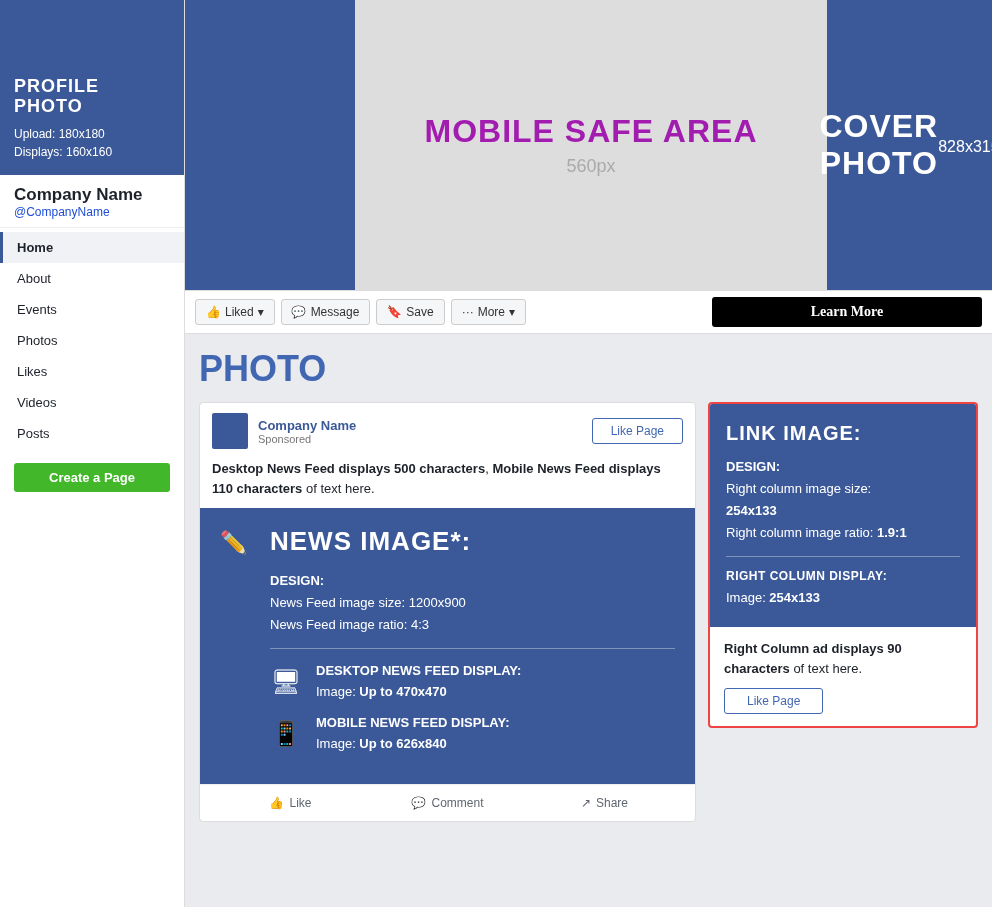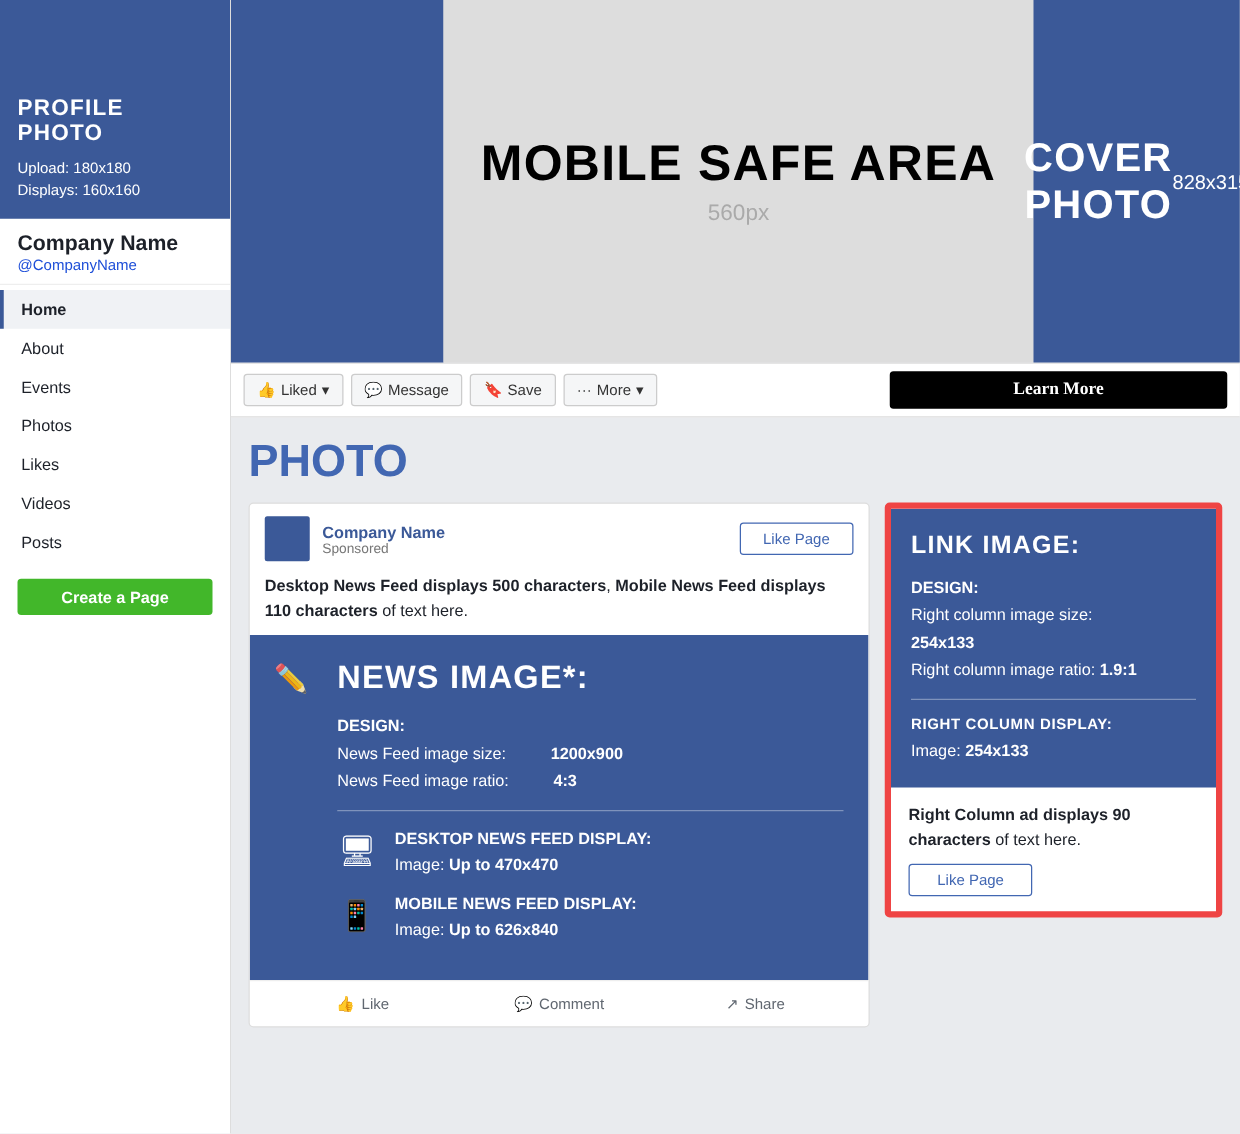--- a/index.html
+++ b/index.html
@@ -106,23 +106,23 @@
     }
     .cover-center {
       flex: 1;
       background: #ddd;
       display: flex;
       align-items: center;
       justify-content: center;
       flex-direction: column;
     }
     .mobile-safe-area-label {
-      font-size: 40px;
-      font-weight: bold;
-      color: #000000;
+      font-size: 32px;
+      font-weight: bold;
+      color: #a21caf;
       letter-spacing: 1px;
     }
     .mobile-safe-area-sub {
       font-size: 18px;
       color: #aaa;
       margin-top: 6px;
     }
     .cover-right-blue {
       background: #3b5998;
       width: 165px;
@@ -276,21 +276,21 @@
     }
     .design-label {
       font-size: 13px;
       font-weight: bold;
       margin-bottom: 4px;
     }
     .design-line {
       font-size: 13px;
       line-height: 1.7;
     }
-    .design-line strong { font-weight: bold; margin-left: 32px; }
+    .design-line strong { font-weight: normal; }
     .divider-line {
       border: none;
       border-top: 1px solid rgba(255,255,255,0.35);
       margin: 12px 0;
     }
     .display-section { margin-top: 4px; }
     .display-row {
       display: flex;
       align-items: center;
       gap: 14px;
@@ -325,21 +325,21 @@
       gap: 5px;
       border: none;
       background: none;
     }
 
     
     .right-card {
       width: 270px;
       flex-shrink: 0;
       background: #fff;
-      border: 5px solid #ef4444;
+      border: 2px solid #ef4444;
       border-radius: 4px;
       overflow: hidden;
     }
     .right-link-box {
       background: #3b5998;
       color: #fff;
       padding: 18px 16px 18px 16px;
     }
     .right-link-title {
       font-size: 20px;

